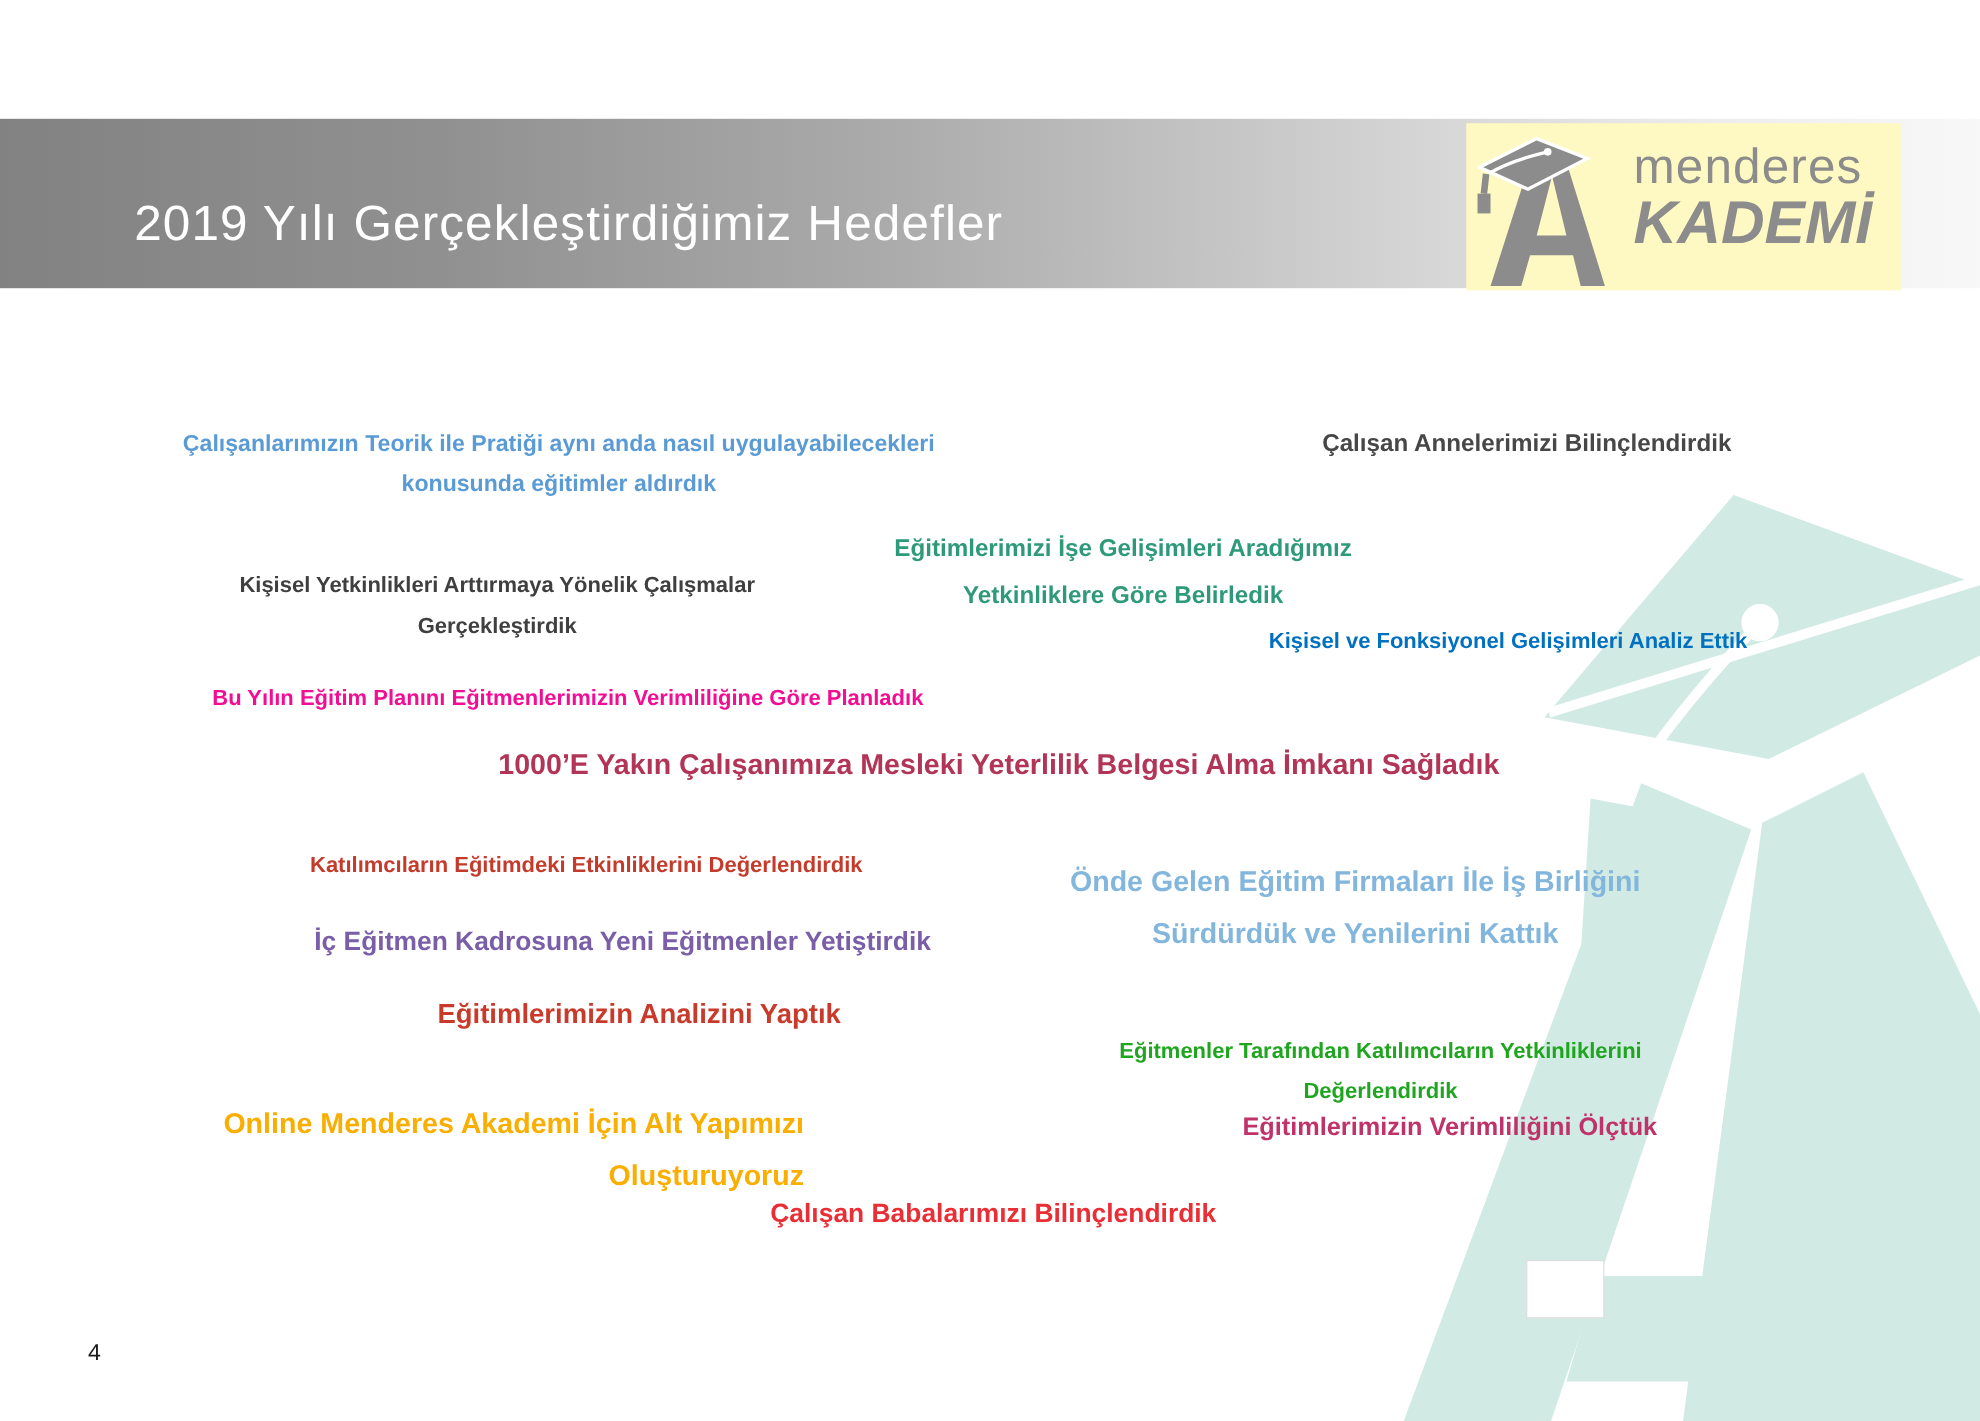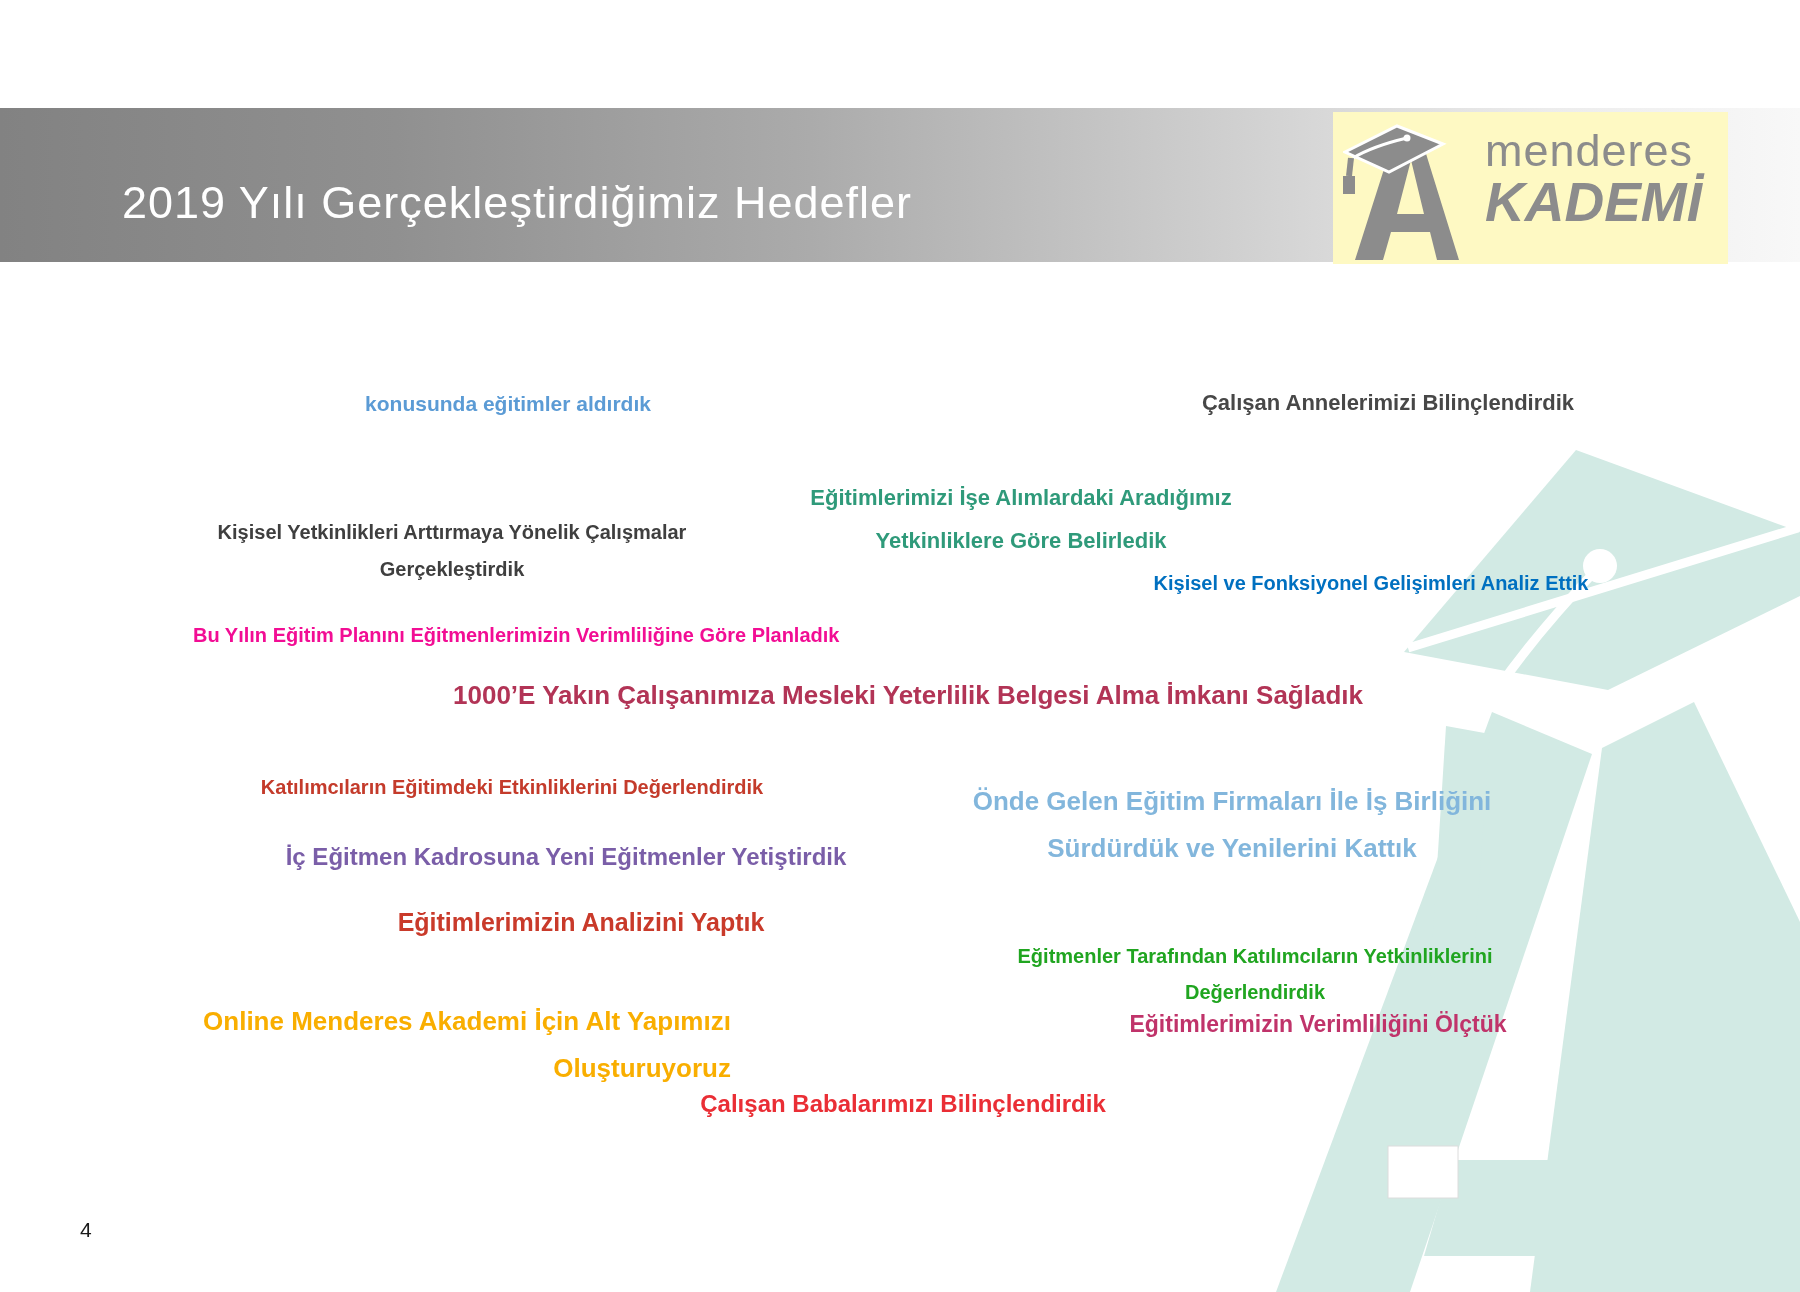--- a/index.html
+++ b/index.html
@@ -45,21 +45,21 @@
   }
   .ach .line { display:block; }
   .ach-left { transform:none; text-align:left; }
   .c-theory   { color:var(--theory_practice,#5b9bd5); }
   .c-mothers  { color:var(--working_mothers,#474747); }
   .c-recruit  { color:var(--recruitment,#2f9a7a); }
   .c-personal { color:var(--personal_comp,#3f3f3f); }
   .c-func     { color:var(--func_analysis,#0070c0); }
   .c-plan     { color:var(--plan_efficiency,#f20d94); }
   .c-cert     { color:var(--certificate,#b23456); }
-  .c-parteval { color:var(--participant_eval,#c43b2b); }
+  .c-parteval { color:var(--participant_eval,#c43b2b);margin-left:21px; }
   .c-firms    { color:var(--leading_firms,#82b6dc); }
   .c-internal { color:var(--internal_trainers,#7a5ea8); }
   .c-analysis { color:var(--training_analysis,#c93a2a); }
   .c-traineval{ color:var(--trainer_eval,#20a520); }
   .c-online   { color:var(--online_academy,#f9ae00);text-align:right; }
   .c-effmeas  { color:var(--efficiency_measured,#c0336a); }
   .c-fathers  { color:var(--working_fathers,#ea2e35); }
   .page-number {
     position:absolute; left:80px; top:1218px; z-index:2;
     font-size:21px; font-weight:400; color:var(--page_number,#1a1a1a);
@@ -104,29 +104,30 @@
         <rect x="0" y="58" width="12" height="18" fill="#8c8c8c"></rect>
       </g>
     </svg>
     <div class="logo-text">
       <span class="logo-brand-top">menderes</span>
       <span class="logo-brand-bottom">KADEMİ</span>
     </div>
   </div>
 
   <div class="ach c-theory" style="left:508px; top:386px; font-size:21px; line-height:36px;">
+    <span class="line">Çalışanlarımızın Teorik ile Pratiği aynı anda nasıl uygulayabilecekleri</span>
     <span class="line">konusunda eğitimler aldırdık</span>
   </div>
 
   <div class="ach c-mothers" style="left:1388px; top:390px; font-size:22px;">
     <span>Çalışan Annelerimizi Bilinçlendirdik</span>
   </div>
 
   <div class="ach c-recruit" style="left:1021px; top:476px; font-size:22px; line-height:43px;">
-    <span class="line">Eğitimlerimizi İşe Alımlardaki Aradığımız</span>
+    <span class="line">Eğitimlerimizi İşe Gelişimleri Aradığımız</span>
     <span class="line">Yetkinliklere Göre Belirledik</span>
   </div>
 
   <div class="ach c-personal" style="left:452px; top:514px; font-size:20px; line-height:37px;">
     <span class="line">Kişisel Yetkinlikleri Arttırmaya Yönelik Çalışmalar</span>
     <span class="line">Gerçekleştirdik</span>
   </div>
 
   <div class="ach ach-left c-plan" style="left:193px; top:624px; font-size:20px;">
     <span>Bu Yılın Eğitim Planını Eğitmenlerimizin Verimliliğine Göre Planladık</span>

